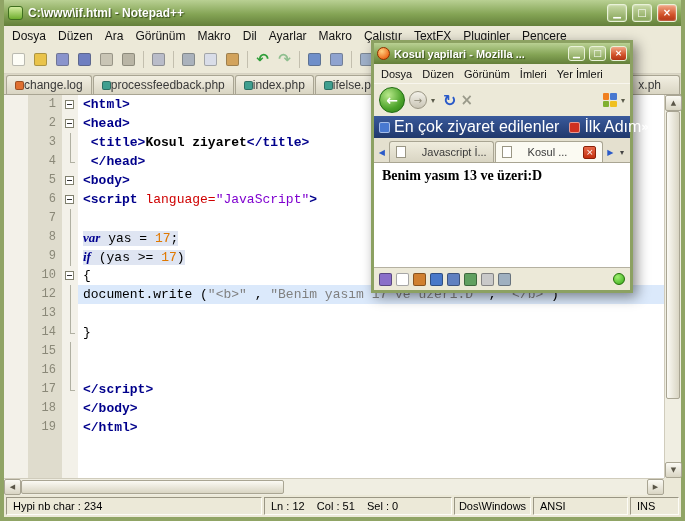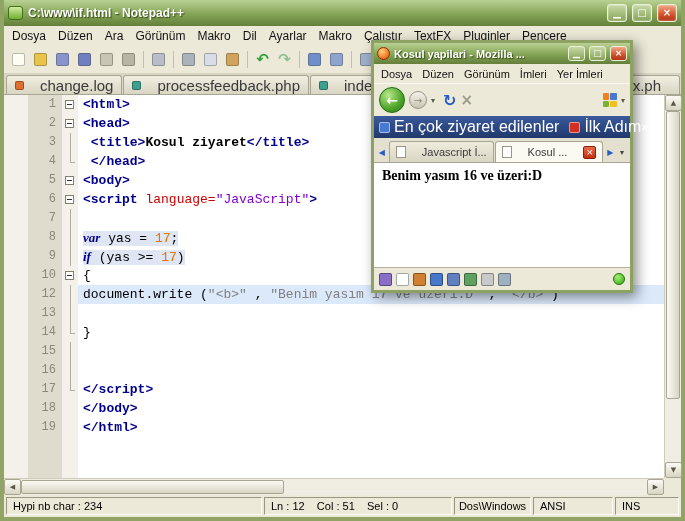--- a/index.html
+++ b/index.html
@@ -19,21 +19,21 @@
   .menubar { height:20px; flex:none; display:flex; align-items:center; padding-left:2px; }
   .menu-item { font-size:12px; padding:2px 6px; color:#111; white-space:nowrap; }
 
   .toolbar { height:28px; flex:none; display:flex; align-items:center; gap:1px; padding:0 4px; border-bottom:1px solid #d6d2c2; }
   .tool-btn { width:21px; height:21px; display:flex; align-items:center; justify-content:center; border-radius:2px; }
   .tool-ic { width:13px; height:13px; border-radius:2px; border:1px solid rgba(60,60,50,.35); }
   .tool-ic.glyph { border:none; background:none !important; width:auto; height:auto; font-size:15px; line-height:15px; font-weight:bold; }
   .tool-sep { width:1px; height:17px; background:#c3bfae; margin:0 3px; }
 
   .tabstrip { height:21px; flex:none; display:flex; align-items:flex-end; background:#dcd8c6; border-bottom:1px solid #a9a593; padding-left:2px; }
-  .ntab { display:flex; align-items:center; gap:16px; height:19px; padding:0 8px; font-size:15px; color:#3a3a3a; background:linear-gradient(#f2efe2,#d9d5c3); border:1px solid #a9a593; border-bottom:none; border-radius:3px 3px 0 0; margin-right:1px; white-space:nowrap; }
+  .ntab { display:flex; align-items:center; gap:0; height:19px; padding:0 8px; font-size:12px; color:#3a3a3a; background:linear-gradient(#f2efe2,#d9d5c3); border:1px solid #a9a593; border-bottom:none; border-radius:3px 3px 0 0; margin-right:1px; white-space:nowrap; }
   .ntab-ic { width:9px; height:9px; border-radius:2px; border:1px solid rgba(0,0,0,.3); }
   .ntab.stretch { flex:1; justify-content:flex-end; padding-right:18px; }
 
   .editor-zone { flex:1; display:flex; flex-direction:column; min-height:0; }
   .editor-row { flex:1; display:flex; min-height:0; }
   .code-area { flex:1; overflow:hidden; position:relative;
     background:linear-gradient(to right,#f3f1e9 0,#f3f1e9 24px,#dfdccd 24px,#dfdccd 58px,#f3f1e9 58px,#f3f1e9 74px,#ffffff 74px); }
   .crow { display:flex; height:19px; }
   .bm { width:24px; flex:none; }
   .lnno { width:34px; flex:none; text-align:right; padding-right:6px; color:#8a8878; font:12px/19px "Liberation Mono",monospace; }
@@ -60,21 +60,21 @@
   .vtrack { flex:1; position:relative; }
   .vthumb { position:absolute; top:0; left:1px; right:1px; height:82%; background:linear-gradient(to right,#fbfaf4,#d9d5c3); border:1px solid #a9a593; border-radius:2px; }
   .hscroll-row { height:17px; flex:none; display:flex; }
   .hscroll { flex:1; display:flex; background:#f0eee2; border-top:1px solid #d0ccbc; }
   .htrack { flex:1; position:relative; }
   .hthumb { position:absolute; left:0; top:1px; bottom:1px; width:42%; background:linear-gradient(#fbfaf4,#d9d5c3); border:1px solid #a9a593; border-radius:2px; }
   .scroll-corner { width:17px; flex:none; background:#ece9d8; }
 
   .statusbar { height:22px; flex:none; display:flex; gap:2px; padding:2px; background:#ece9d8; }
   .scell { border:1px solid; border-color:#9a9684 #fdfcf6 #fdfcf6 #9a9684; font-size:11px; display:flex; align-items:center; padding:0 6px; white-space:pre; color:#000; }
-  .s1 { width:256px; } .s2 { width:188px; } .s3 { width:77px; justify-content:center; } .s4 { width:80px;text-align:center; } .s5 { flex:1; }
+  .s1 { width:256px; } .s2 { width:188px; } .s3 { width:77px; justify-content:center; } .s4 { width:95px;text-align:center; } .s5 { flex:1; }
 
   
   .ff { position:absolute; left:371px; top:40px; width:262px; height:253px; z-index:20; border:3px solid #8ca162; background:#ece9d8; display:flex; flex-direction:column; box-shadow:4px 4px 12px rgba(0,0,0,.45); }
   .ff-title { height:21px; flex:none; background:linear-gradient(to bottom,#b9d093,#84a455 55%,#647f3a); display:flex; align-items:center; gap:4px; padding:0 3px; }
   .ff-ic { border-radius:50%; width:13px; height:13px; background:radial-gradient(circle at 35% 30%,#ffd080,#f07020 70%,#c04000); border:1px solid #903000; }
   .ff-title-text { flex:1; color:#fff; font-weight:bold; font-size:11px; white-space:nowrap; overflow:hidden; text-shadow:1px 1px 1px rgba(40,60,10,.85); }
   .ff-btn { width:17px; height:15px; flex:none; border:1px solid #e9f2d9; border-radius:3px; display:flex; align-items:center; justify-content:center; font-size:9px; line-height:9px; color:#fff; font-weight:bold; background:linear-gradient(#c8d9a6,#86a457); }
   .ff-btn.close { background:linear-gradient(#f2a988,#d2522a 60%,#b03414); }
   .ff-menubar { height:19px; flex:none; display:flex; align-items:center; padding-left:2px; }
   .ff-menu { font-size:11px; padding:2px 5px; color:#111; white-space:nowrap; }
@@ -422,21 +422,21 @@
           <div class="fftab active">
             <span class="fftab-ic"></span>
             <span class="fftab-label">Kosul ...</span>
             <span class="tab-close g">×</span>
           </div>
         </span>
       <div class="tab-scroll g">▶</div>
       <div class="tab-scroll caret g">▾</div>
     </div>
     <div class="ff-content">
-      <span>Benim yasım 16 ve üzeri:D</span>
+      <span>Benim yasım 13 ve üzeri:D</span>
     </div>
     <div class="ff-status">
       <span class="addon-wrap" id="ff-addonbar-icons">
           <div class="addon-ic" style="background: rgb(138, 111, 201);"></div>
           <div class="addon-ic" style="background: rgb(255, 255, 255);"></div>
           <div class="addon-ic" style="background: rgb(208, 128, 48);"></div>
           <div class="addon-ic" style="background: rgb(72, 120, 201);"></div>
           <div class="addon-ic" style="background: rgb(96, 128, 192);"></div>
           <div class="addon-ic" style="background: rgb(96, 160, 96);"></div>
           <div class="addon-ic" style="background: rgb(201, 201, 201);"></div>

